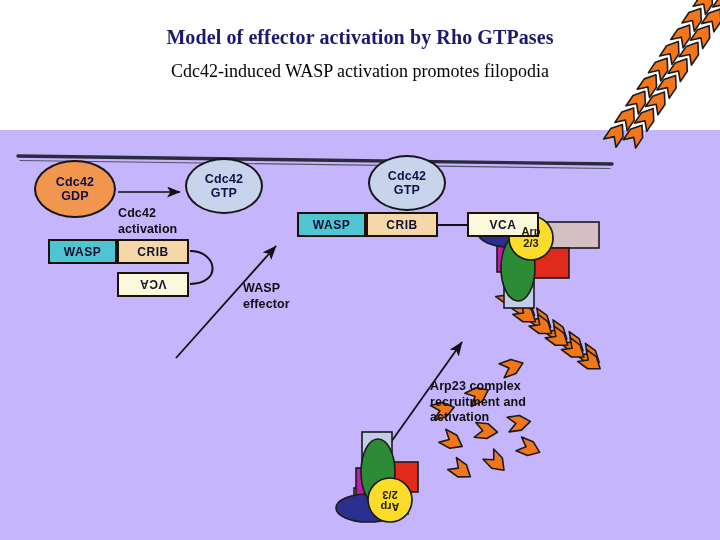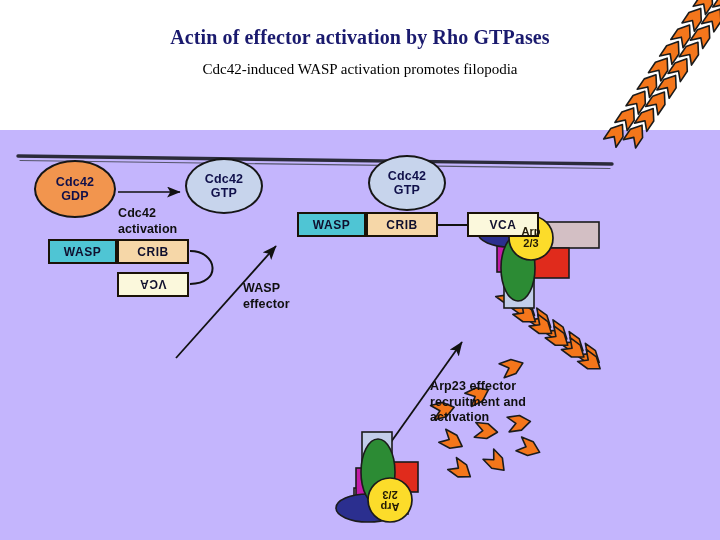--- a/index.html
+++ b/index.html
@@ -29,21 +29,21 @@
     font-family: "Liberation Serif", serif;
     font-weight: bold;
     font-size: 20px;
     color: #1a1a6e;
     letter-spacing: 0.1px;
     line-height: 1.15;
   }
   .slide-subtitle {
     font-family: "Liberation Serif", serif;
     font-weight: normal;
-    font-size: 15px;
+    font-size: 18px;
     color: #000000;
     margin-top: 12px;
     line-height: 1.15;
   }
 
   
   #diagram {
     position: absolute;
     left: 0;
     top: 130px;
@@ -118,21 +118,21 @@
     pointer-events: none;
   }
   .arp-label.flipped { transform: rotate(180deg); }
 </style>
 </head>
 <body>
 
 <div id="page">
 
   <div id="title-block">
-    <div class="slide-title">Actin of effector activation by Rho GTPases</div>
+    <div class="slide-title">Model of effector activation by Rho GTPases</div>
     <div class="slide-subtitle">Cdc42-induced WASP activation promotes filopodia</div>
   </div>
 
   <div id="diagram">
 
     <svg class="layer" viewBox="0 0 720 410">
       <defs>
         <marker id="ah" markerWidth="9" markerHeight="9" refX="7.6" refY="3.2" orient="auto" markerUnits="strokeWidth">
           <path d="M0,0 L8,3.2 L0,6.4 L1.9,3.2 z" fill="#111111"></path>
         </marker>
@@ -273,20 +273,20 @@
       <div>Cdc42</div>
       <div>activation</div>
     </div>
 
     <div class="callout left" style="left:243px; top:151px;">
       <div>WASP</div>
       <div>effector</div>
     </div>
 
     <div class="callout left" style="left:430px; top:249px;">
-      <div>Arp23 effector</div>
+      <div>Arp23 complex</div>
       <div>recruitment and</div>
       <div>activation</div>
     </div>
 
 
   </div>
 </div>
 
 </body></html>

